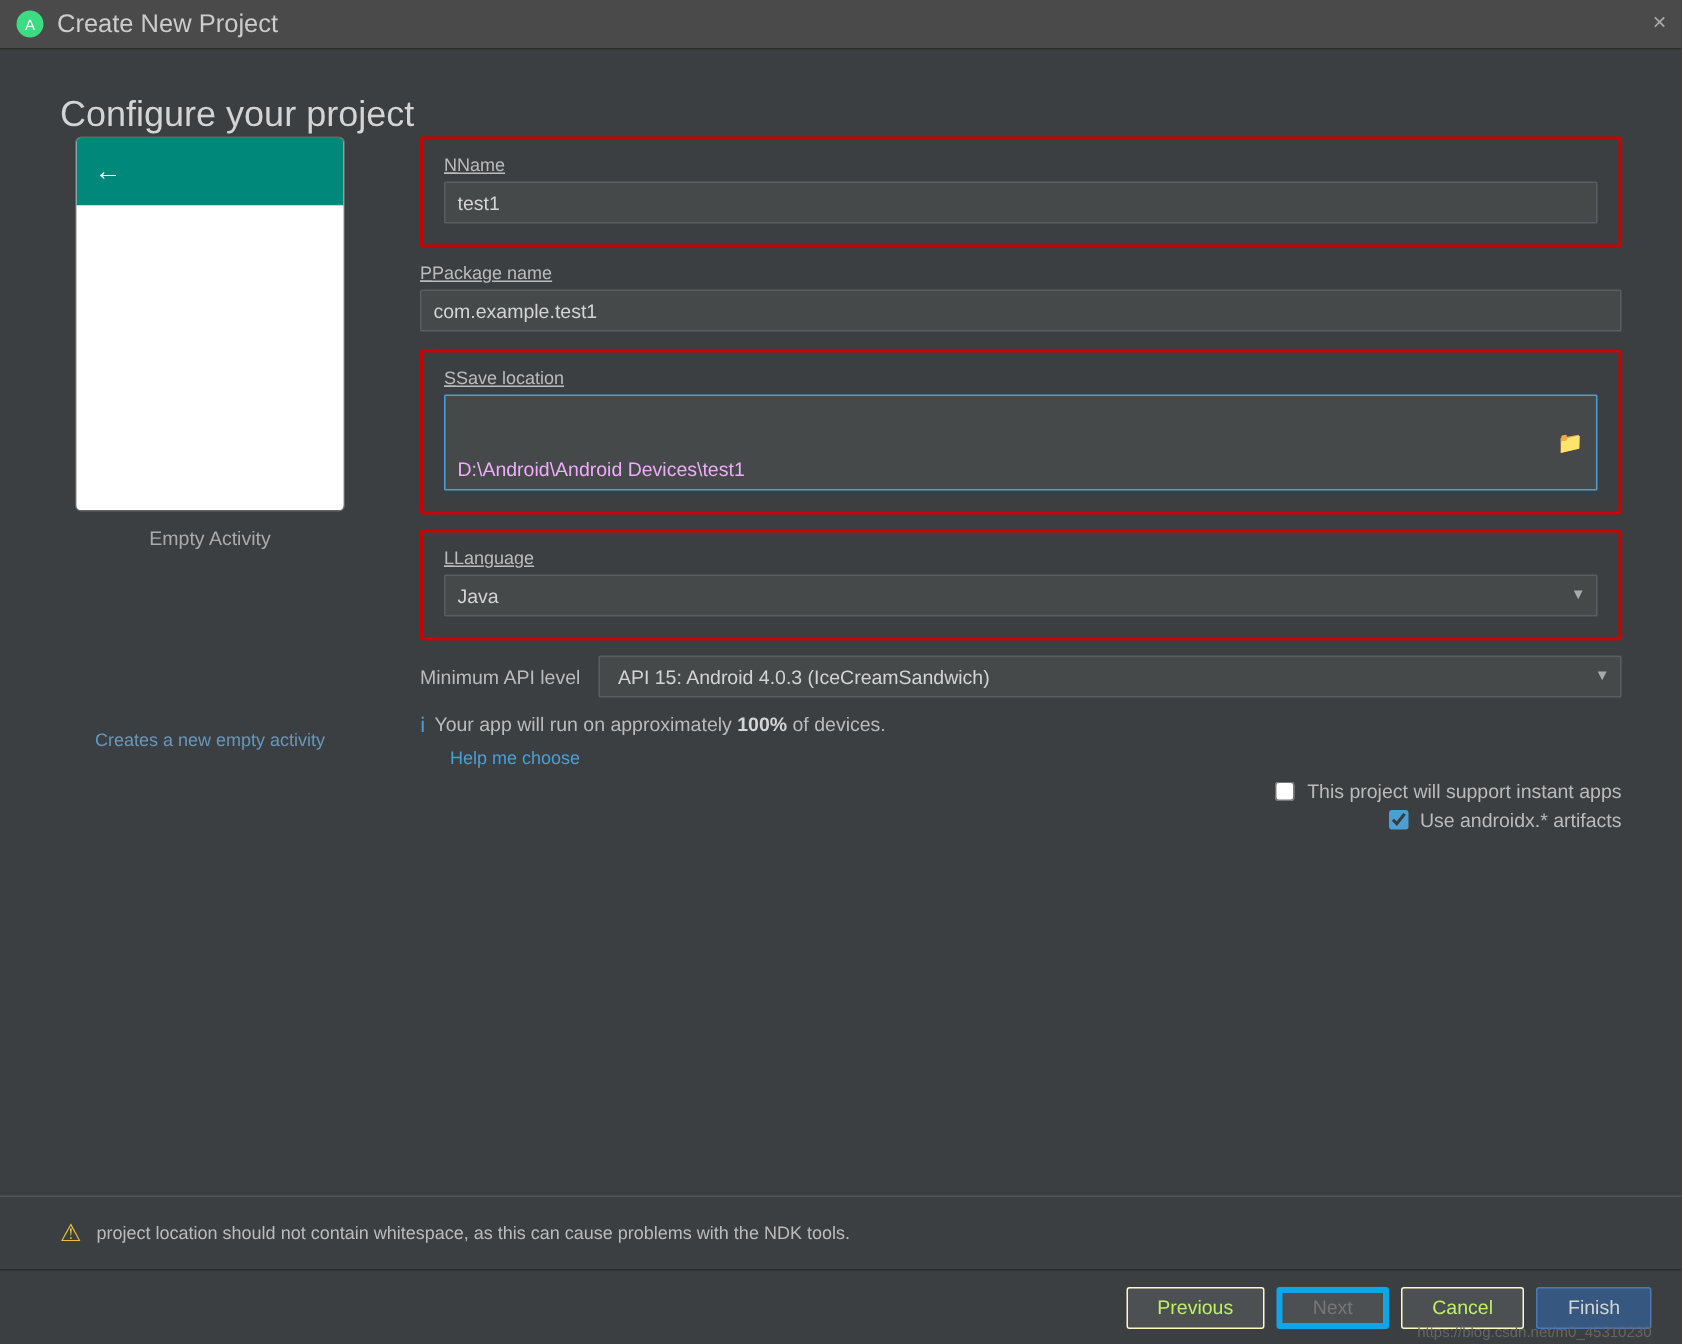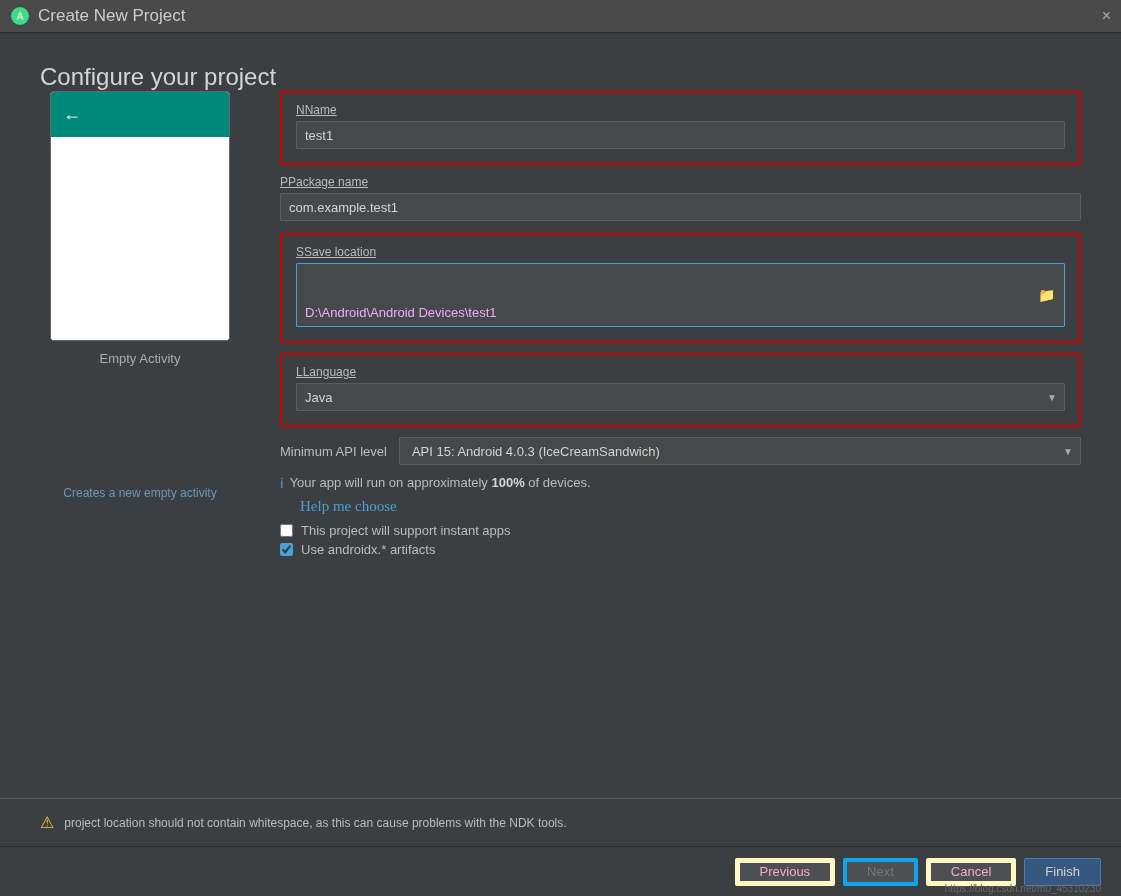--- a/index.html
+++ b/index.html
@@ -270,36 +270,36 @@
       flex-shrink: 0;
     }
 
     .info-text strong {
       color: #d4d4d4;
     }
 
     .help-link {
       color: #4a9fd5;
       text-decoration: none;
-      font-size: 15px;
+      font-size: 12px;
       display: block;
       margin-left: 20px;
       margin-bottom: 8px;
       cursor: pointer;
-      font-family: Liberation Serif, serif;
     }
 
     
     .checkbox-row {
       display: flex;
       align-items: center;
       gap: 8px;
       margin-bottom: 4px;
       font-size: 13px;
       color: #bbb;
+      justify-content: flex-end;
     }
 
     .checkbox-input {
       width: 13px;
       height: 13px;
       accent-color: #4a9fd5;
     }
 
     
     .warning-bar {
@@ -354,22 +354,22 @@
       padding: 0 20px;
       font-size: 13px;
       cursor: pointer;
       border-radius: 2px;
       border: none;
       outline: none;
     }
 
     .btn-default {
       background: #4c5052;
-      color: #f9a8d4;
-      border: 5px solid #fef9c3;
+      color: #bef264;
+      border: 1px solid #fef9c3;
     }
 
     .btn-primary {
       background: #365880;
       color: #d4d4d4;
       border: 1px solid #4a7ab4;
     }
 
     .btn-disabled {
       background: #4c5052;

